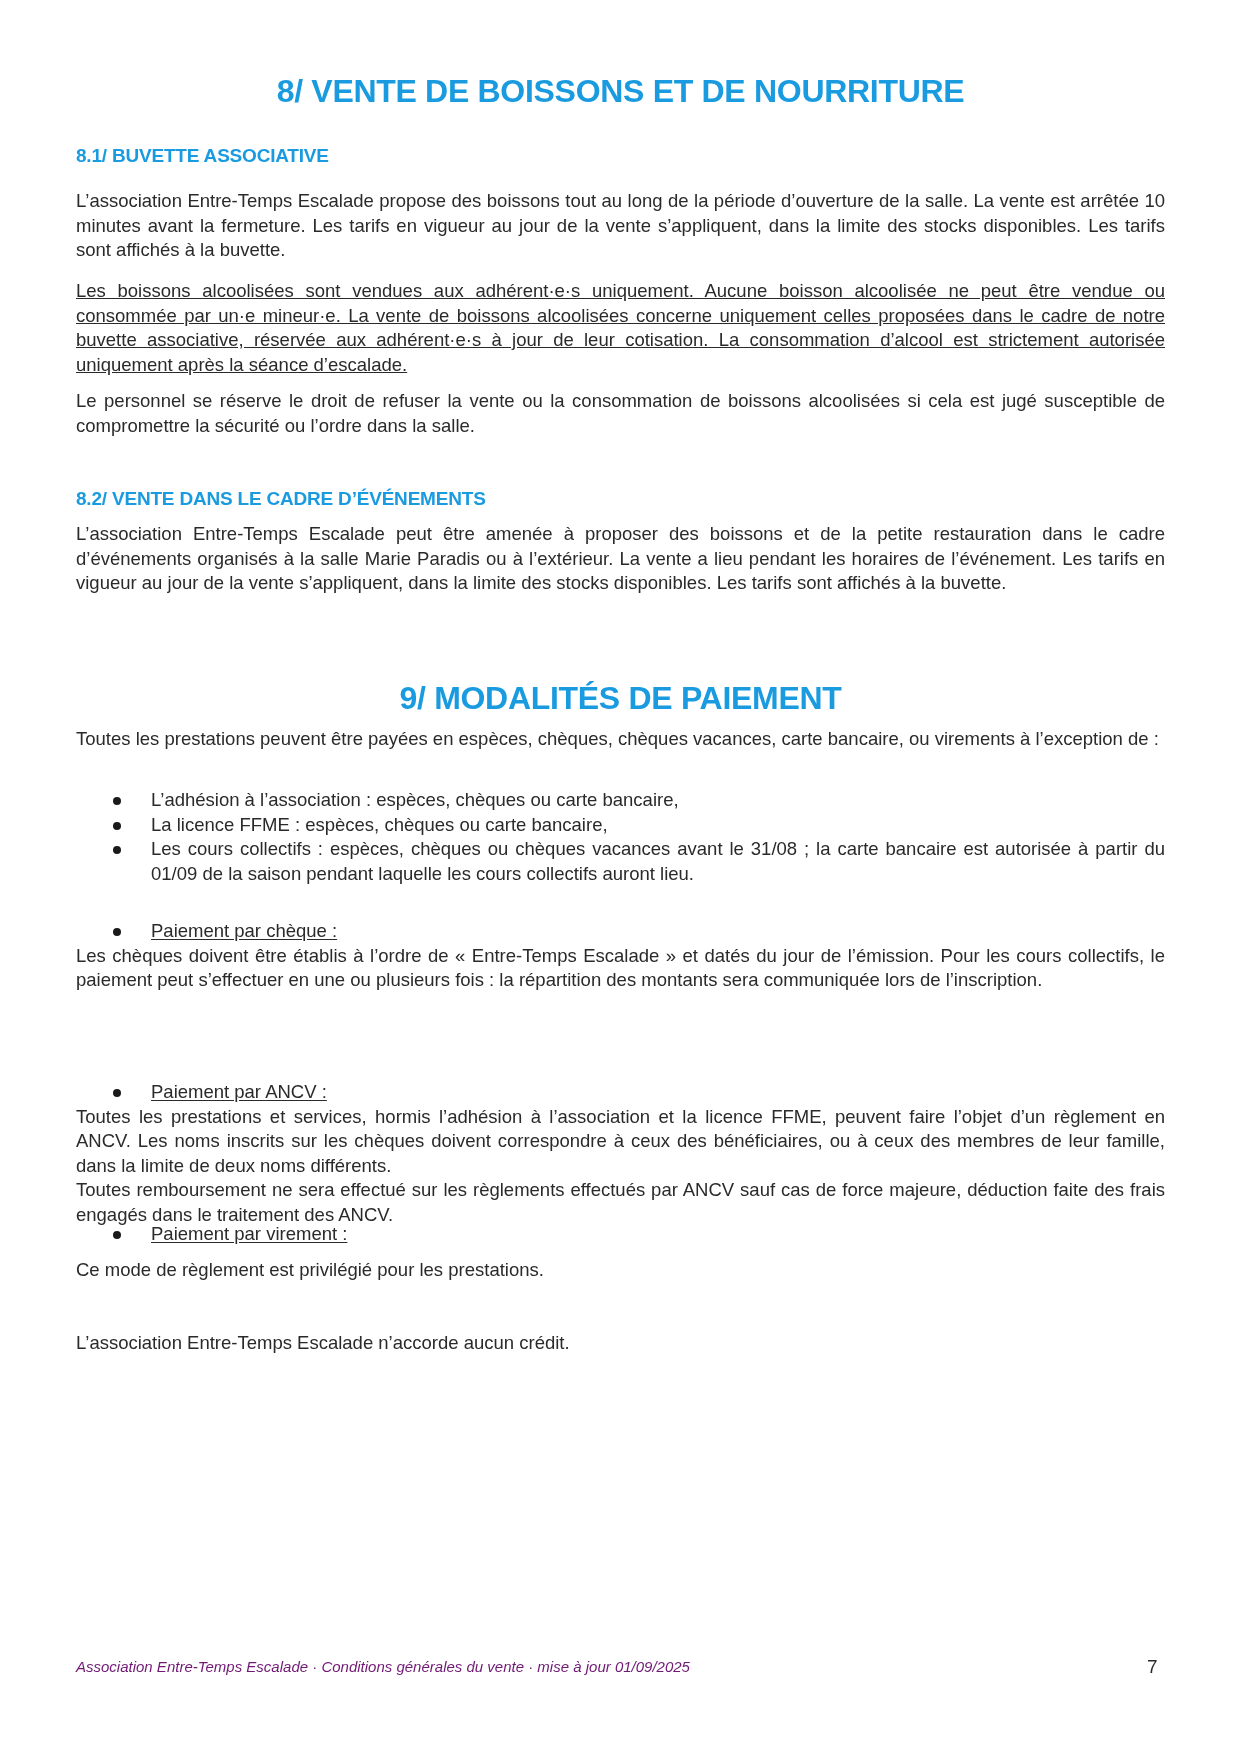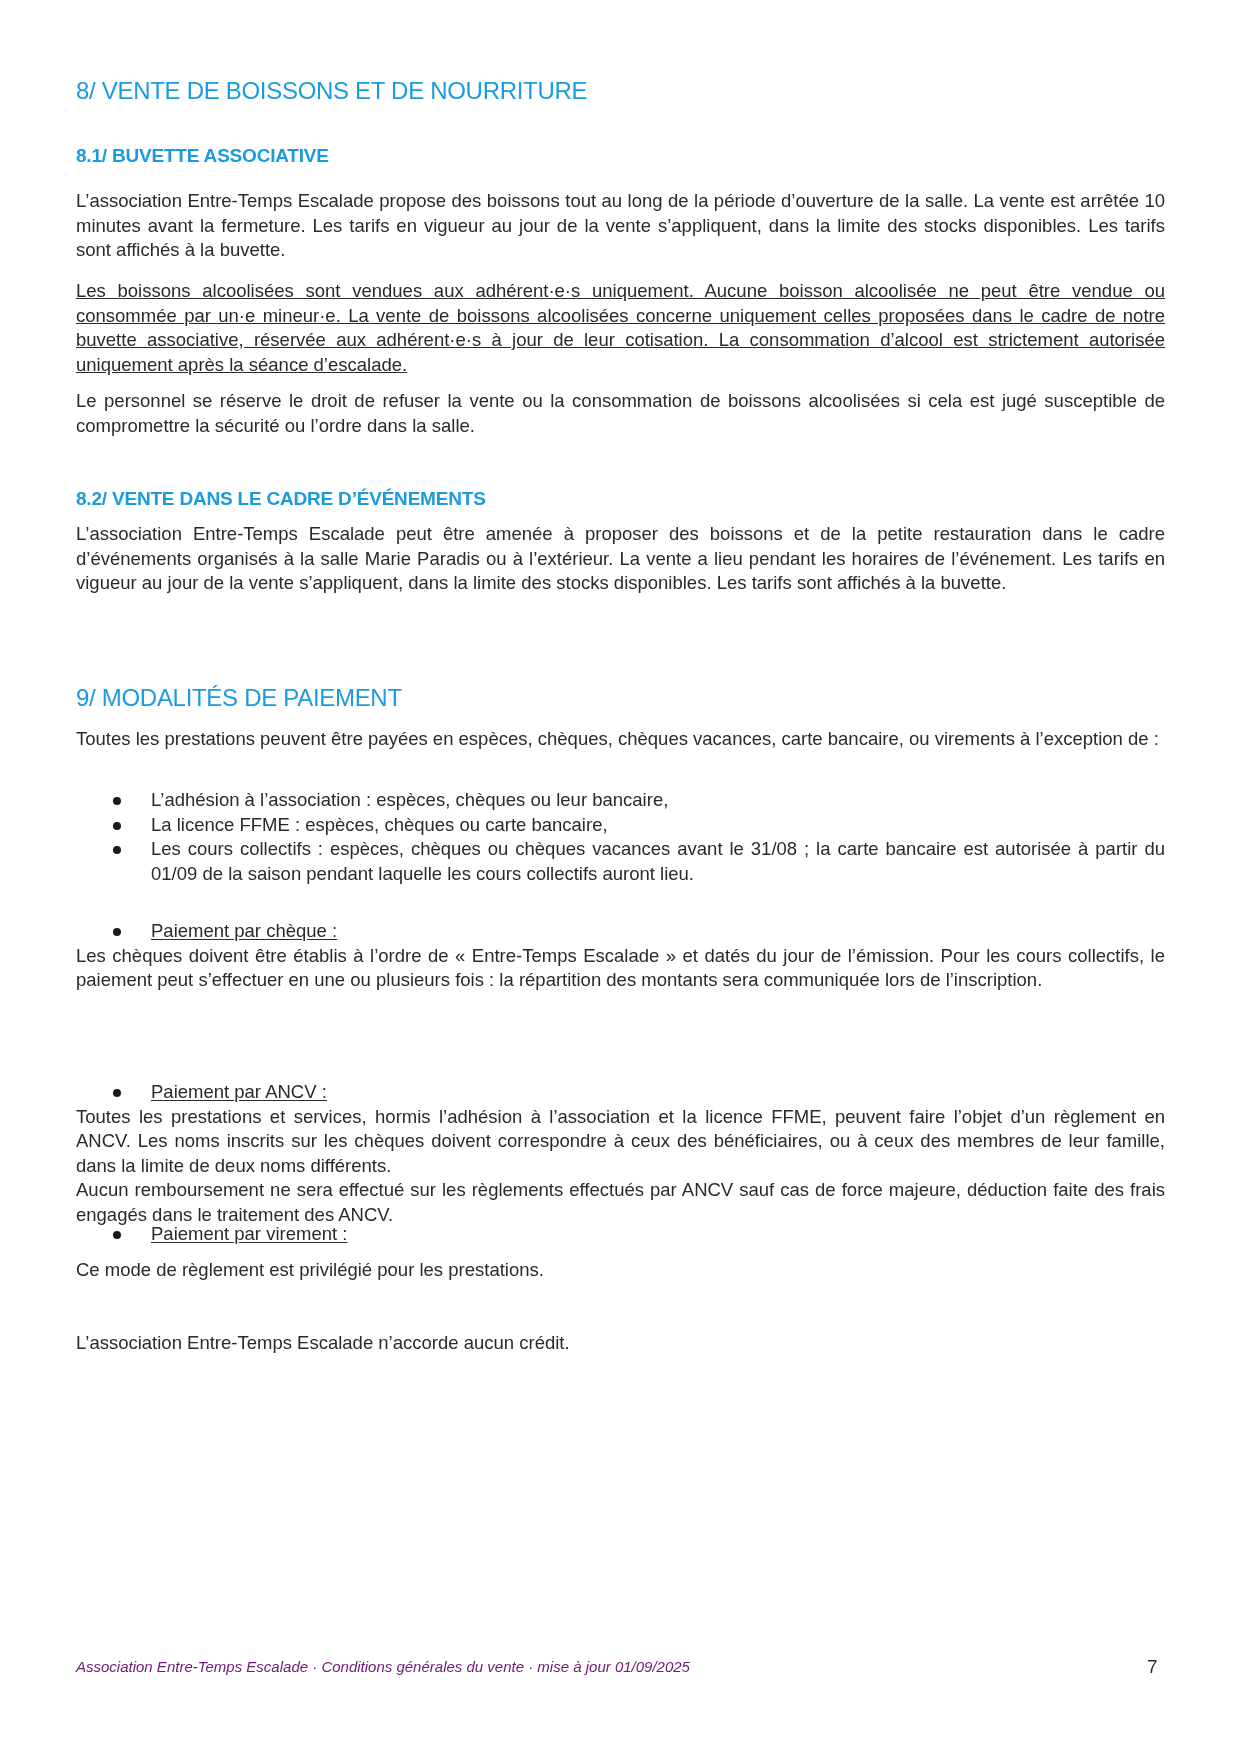--- a/index.html
+++ b/index.html
@@ -3,22 +3,22 @@
   <meta charset="utf-8">
   <style>
     html, body { margin: 0; padding: 0; background: #ffffff; }
     body { width: 1241px; height: 1754px; position: relative; overflow: hidden; }
     .page {
       position: absolute; left: 0; top: 0; width: 1241px; height: 1754px;
       font-family: "Liberation Sans", sans-serif; color: #2a2a2a;
     }
     .content { position: absolute; left: 76px; width: 1089px; }
     h1 {
-      margin: 0; font-size: 24px; font-weight: normal; color: #1a9be0;
-      letter-spacing: -0.3px; line-height: 34px;
+      margin: 0; font-size: 32px; font-weight: bold; color: #1a9be0;
+      letter-spacing: -0.3px; line-height: 34px; text-align: center;
     }
     h2 {
       margin: 0; font-size: 19px; font-weight: bold; color: #1a9be0;
       letter-spacing: -0.2px; line-height: 24px;
     }
     p {
       margin: 0; font-size: 18.5px; line-height: 24.5px; text-align: justify;
       color: #2a2a2a;
     }
     ul { margin: 0; padding: 0; list-style: none; }
@@ -75,21 +75,21 @@
   <div class="content" style="top:681px;">
     <h1>9/ MODALITÉS DE PAIEMENT</h1>
   </div>
   <div class="content" style="top:727px;">
     <p>Toutes les prestations peuvent être payées en espèces, chèques, chèques vacances, carte bancaire, ou virements à l’exception de :</p>
   </div>
   <div class="content" style="top:788px;">
     <ul class="bullets">
       <li>
         <span class="bullet-dot"></span>
-        <span>L’adhésion à l’association : espèces, chèques ou leur bancaire,</span>
+        <span>L’adhésion à l’association : espèces, chèques ou carte bancaire,</span>
       </li>
       <li>
         <span class="bullet-dot"></span>
         <span>La licence FFME : espèces, chèques ou carte bancaire,</span>
       </li>
       <li>
         <span class="bullet-dot"></span>
         <span>Les cours collectifs : espèces, chèques ou chèques vacances avant le 31/08 ; la carte bancaire est autorisée à partir du 01/09 de la saison pendant laquelle les cours collectifs auront lieu.</span>
       </li>
     </ul>
@@ -102,21 +102,21 @@
     </div>
     <p>Les chèques doivent être établis à l’ordre de « Entre-Temps Escalade » et datés du jour de l’émission. Pour les cours collectifs, le paiement peut s’effectuer en une ou plusieurs fois : la répartition des montants sera communiquée lors de l’inscription.</p>
   </div>
 
   <div class="content" style="top:1040px;margin-top:40px;">
     <div class="sub-head">
       <span class="bullet-dot"></span>
       <span class="label">Paiement par ANCV :</span>
     </div>
     <p>Toutes les prestations et services, hormis l’adhésion à l’association et la licence FFME, peuvent faire l’objet d’un règlement en ANCV. Les noms inscrits sur les chèques doivent correspondre à ceux des bénéficiaires, ou à ceux des membres de leur famille, dans la limite de deux noms différents.</p>
-    <p>Aucun remboursement ne sera effectué sur les règlements effectués par ANCV sauf cas de force majeure, déduction faite des frais engagés dans le traitement des ANCV.</p>
+    <p>Toutes remboursement ne sera effectué sur les règlements effectués par ANCV sauf cas de force majeure, déduction faite des frais engagés dans le traitement des ANCV.</p>
   </div>
 
   <div class="content" style="top:1222px;">
     <div class="sub-head">
       <span class="bullet-dot"></span>
       <span class="label">Paiement par virement :</span>
     </div>
   </div>
   <div class="content" style="top:1258px;">
     <p>Ce mode de règlement est privilégié pour les prestations.</p>

